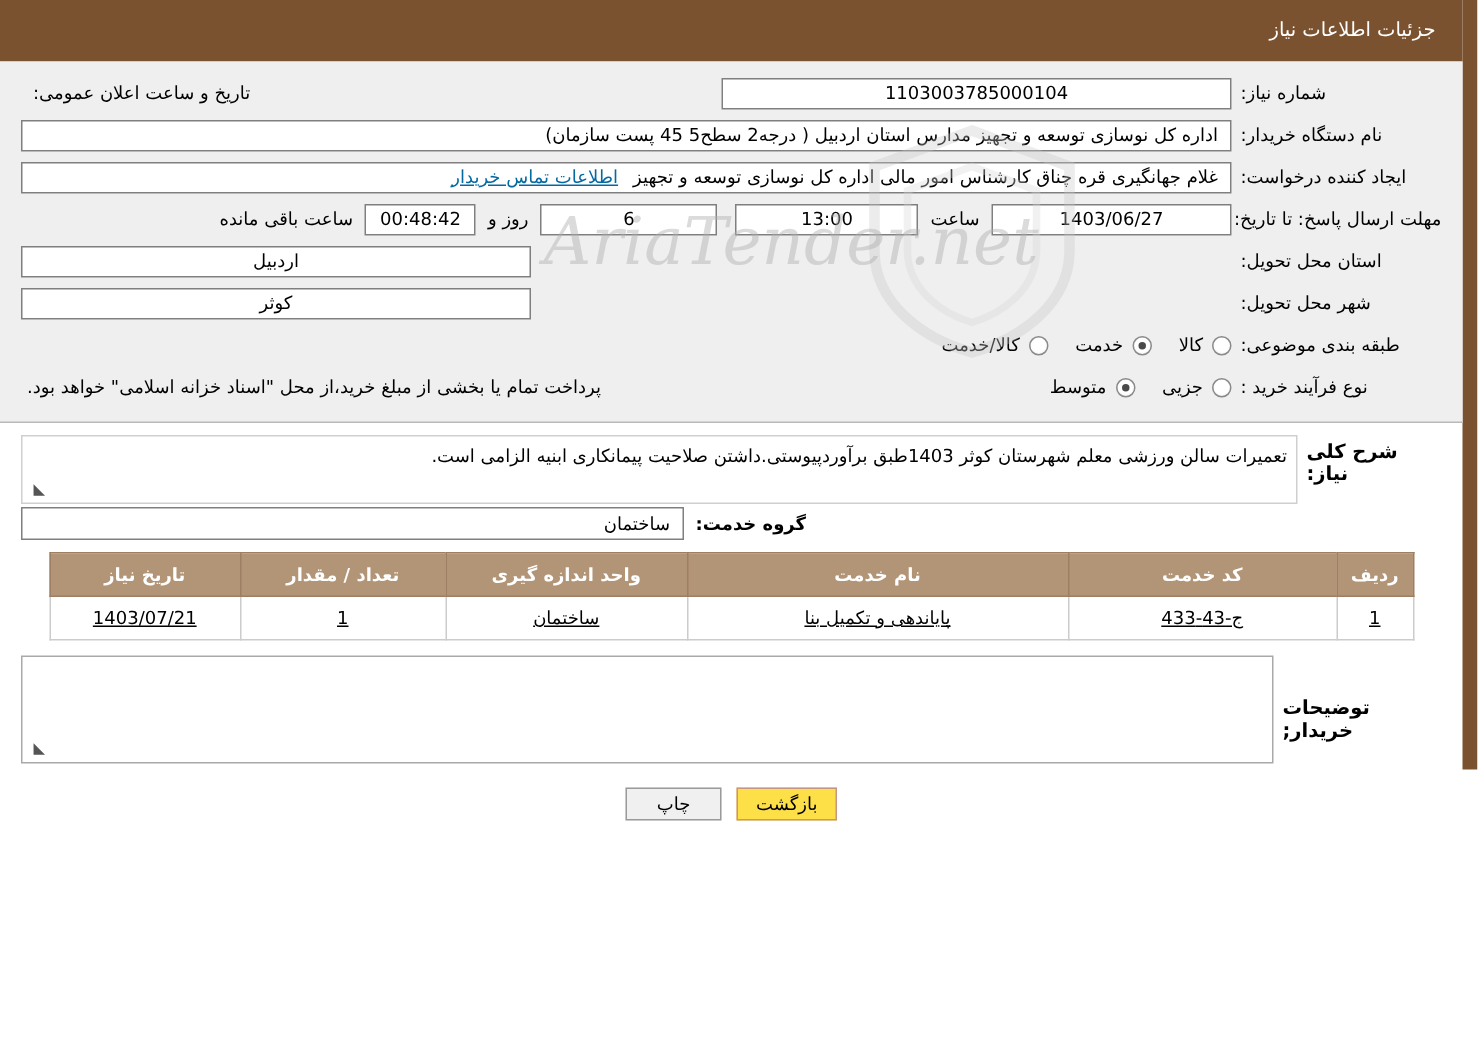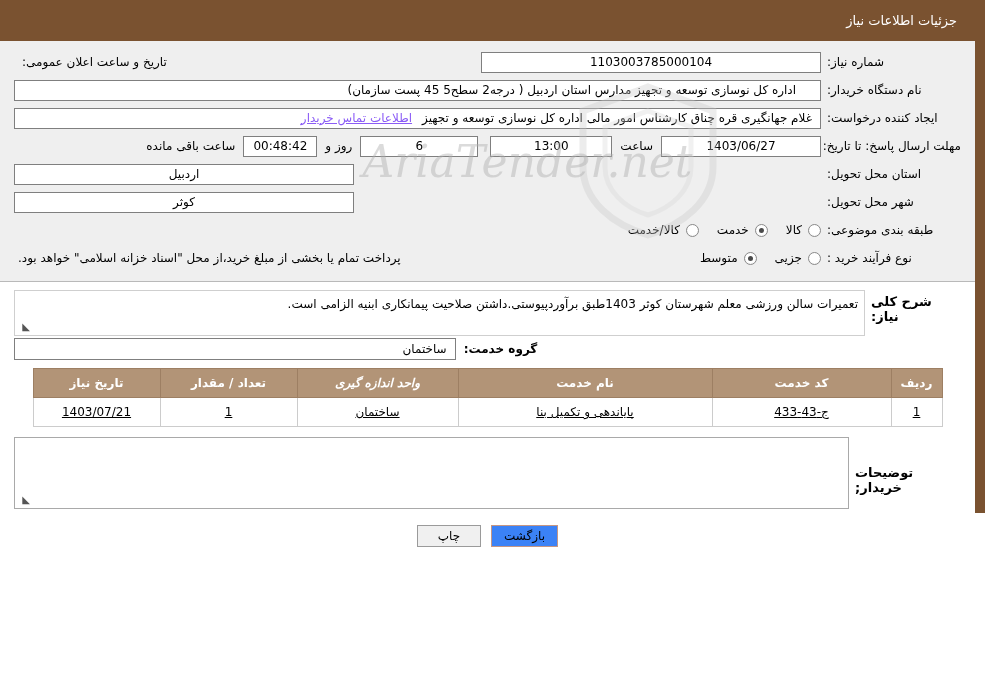--- a/index.html
+++ b/index.html
@@ -76,21 +76,21 @@
     text-align: center;
     color: #000;
     overflow: hidden;
     white-space: nowrap;
   }
   .field.ltr { direction: ltr; }
   .field.right { text-align: right; }
   .spacer { flex: 1 1 auto; }
 
   .link {
-    color: #8b5cf6;
+    color: #0369a1;
     text-decoration: underline;
     cursor: pointer;
   }
   
   .radio-group {
     display: flex;
     align-items: center;
     gap: 4px;
   }
   .radio {
@@ -269,21 +269,21 @@
     font-size: 12px;
     border: 1px solid #9a9a9a;
     background: #f0f0f0;
     cursor: pointer;
     line-height: 20px;
     text-align: center;
     padding: 0 12px;
     box-sizing: border-box;
   }
   .btn.back {
-    background: #3b82f6;
+    background: #fde047;
     border: 1px solid #c59683;
   }
 </style>
 </head>
 <body>
 
 <div class="page">
 
   <div class="header">
     <span class="header-title">جزئیات اطلاعات نیاز</span>
@@ -301,21 +301,21 @@
 
     <div class="row">
       <div class="lbl lbl-w">شماره نیاز:</div>
       <div class="field" style="width:340px;">1103003785000104</div>
       <div class="spacer"></div>
       <div class="lbl" style="padding-left:8px;">تاریخ و ساعت اعلان عمومی:</div>
     </div>
 
     <div class="row">
       <div class="lbl lbl-w">نام دستگاه خریدار:</div>
-      <div class="field right" style="flex:1; padding-right:24px;">اداره کل نوسازی   توسعه و تجهیز مدارس استان اردبیل ( درجه2  سطح5  45 پست سازمان)</div>
+      <div class="field right" style="flex:1; padding-right:8px;">اداره کل نوسازی   توسعه و تجهیز مدارس استان اردبیل ( درجه2  سطح5  45 پست سازمان)</div>
     </div>
 
     <div class="row">
       <div class="lbl lbl-w">ایجاد کننده درخواست:</div>
       <div class="field right" style="flex:1; padding-right:8px; display:flex; align-items:center; justify-content:flex-start; gap:10px;">
         <span>غلام جهانگیری قره چناق کارشناس امور مالی اداره کل نوسازی   توسعه و تجهیز</span>
         <span class="link">اطلاعات تماس خریدار</span>
       </div>
     </div>
 
@@ -384,21 +384,21 @@
     <div class="svc-label">گروه خدمت:</div>
     <div class="svc-field">ساختمان</div>
   </div>
 
   <table class="svc-table">
     <thead>
       <tr>
         <th style="width:42px;">ردیف</th>
         <th style="width:170px;">کد خدمت</th>
         <th>نام خدمت</th>
-        <th style="width:152px;font-style:italic;">واحد اندازه گیری</th>
+        <th style="width:152px;">واحد اندازه گیری</th>
         <th style="width:128px;">تعداد / مقدار</th>
         <th style="width:118px;">تاریخ نیاز</th>
       </tr>
     </thead>
     <tbody>
       <tr>
         <td>1</td>
         <td>ج-43-433</td>
         <td>پایاندهی و تکمیل بنا</td>
         <td>ساختمان</td>

